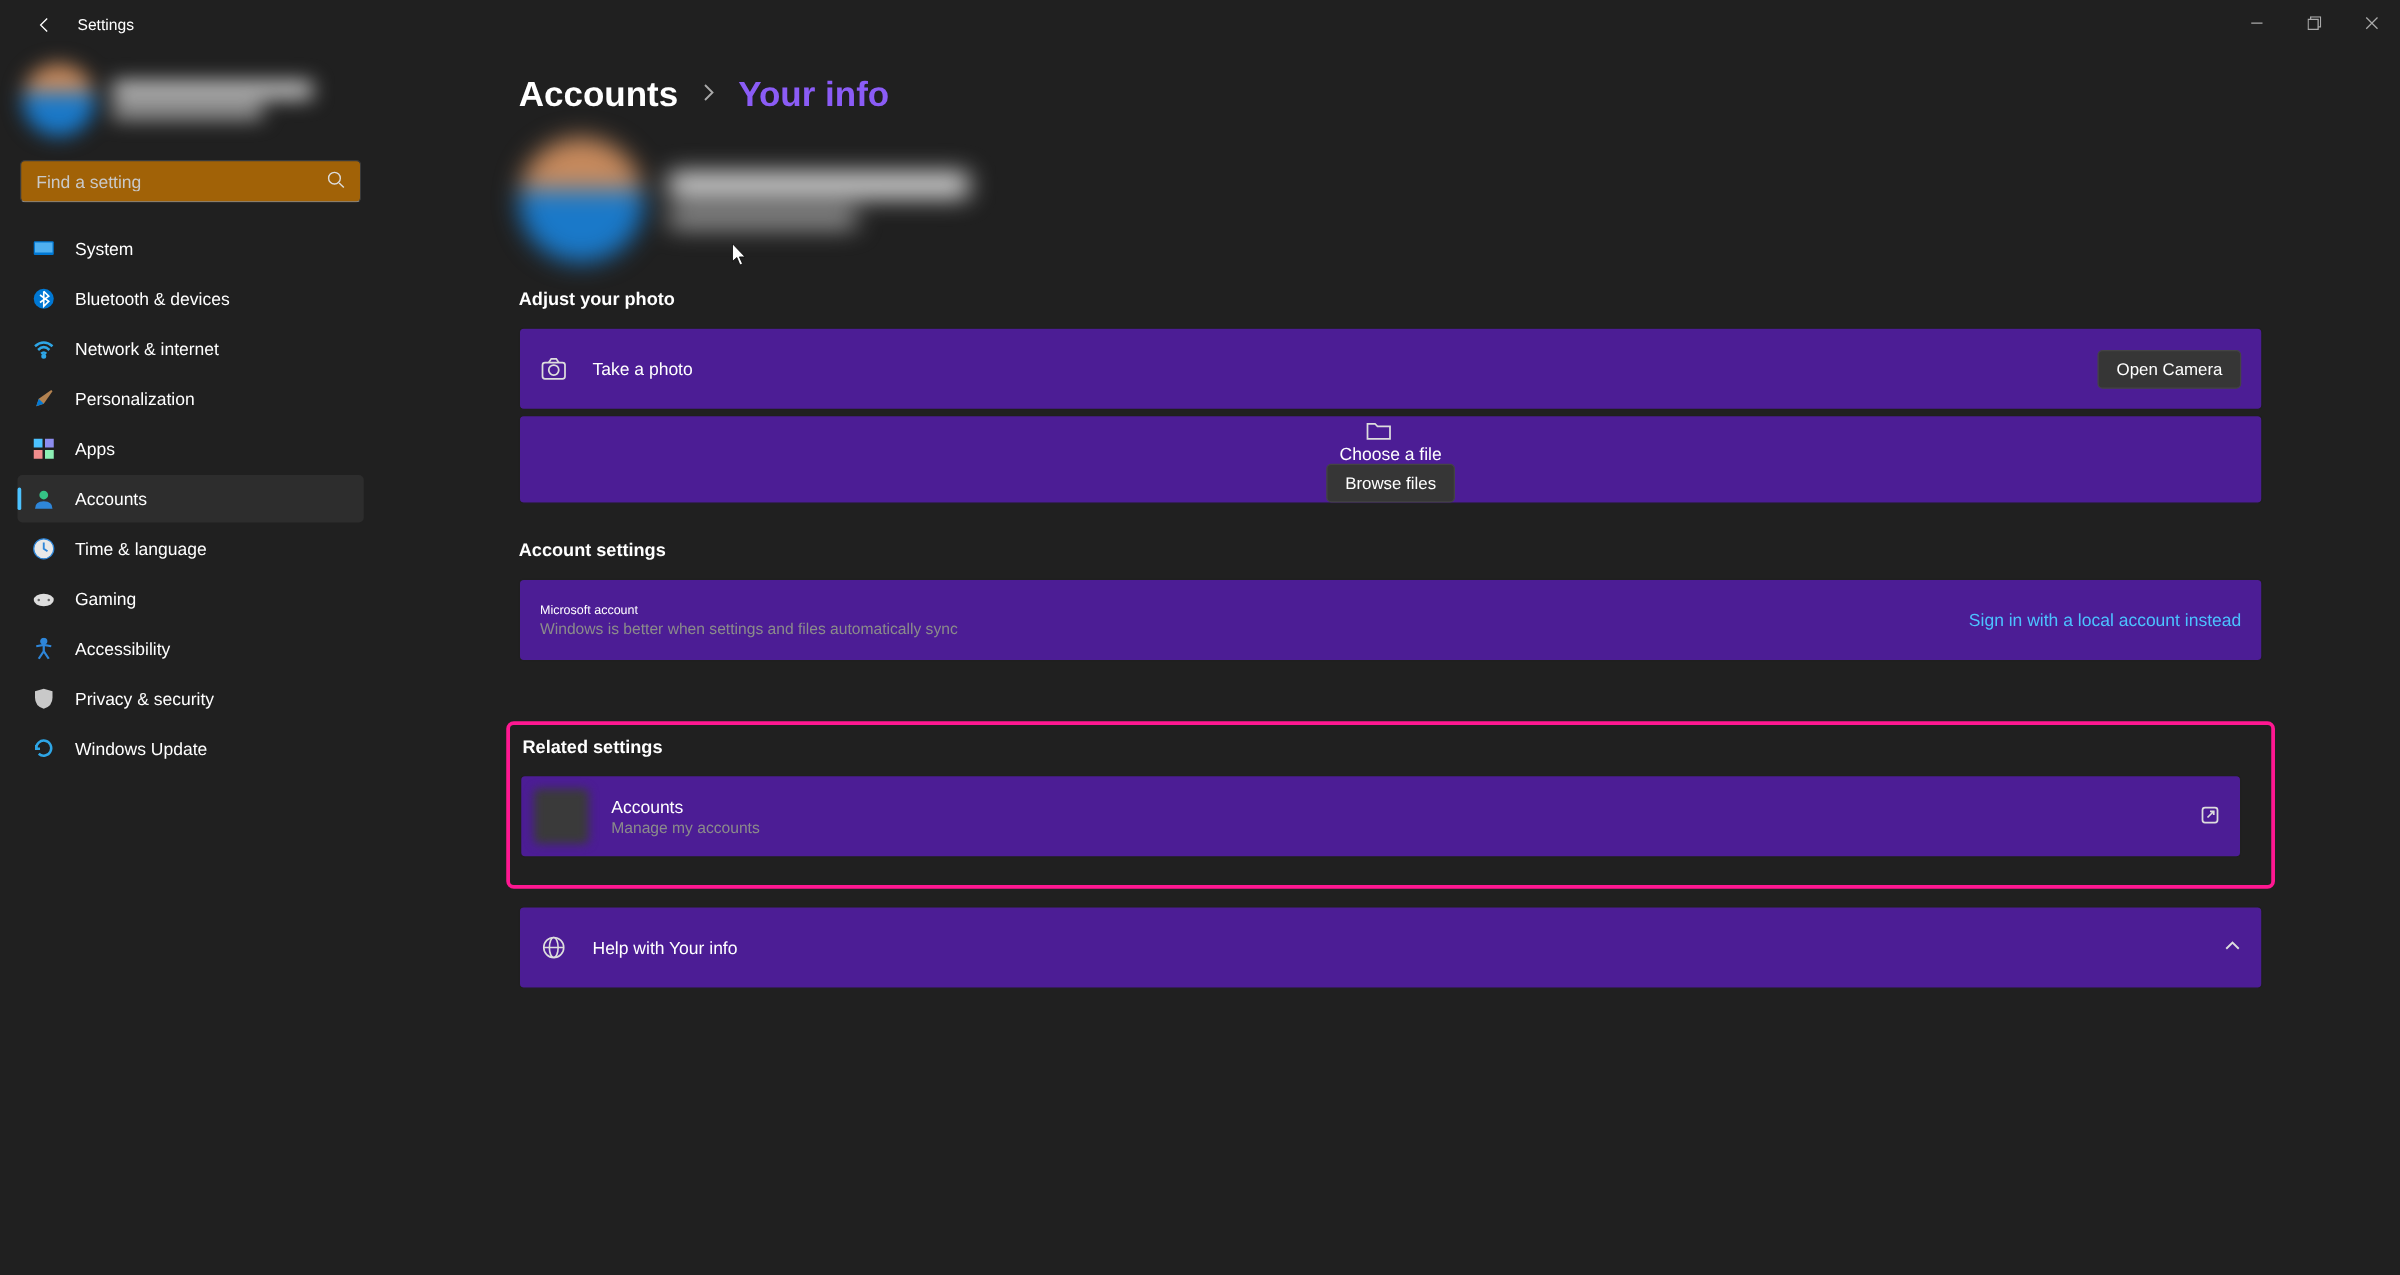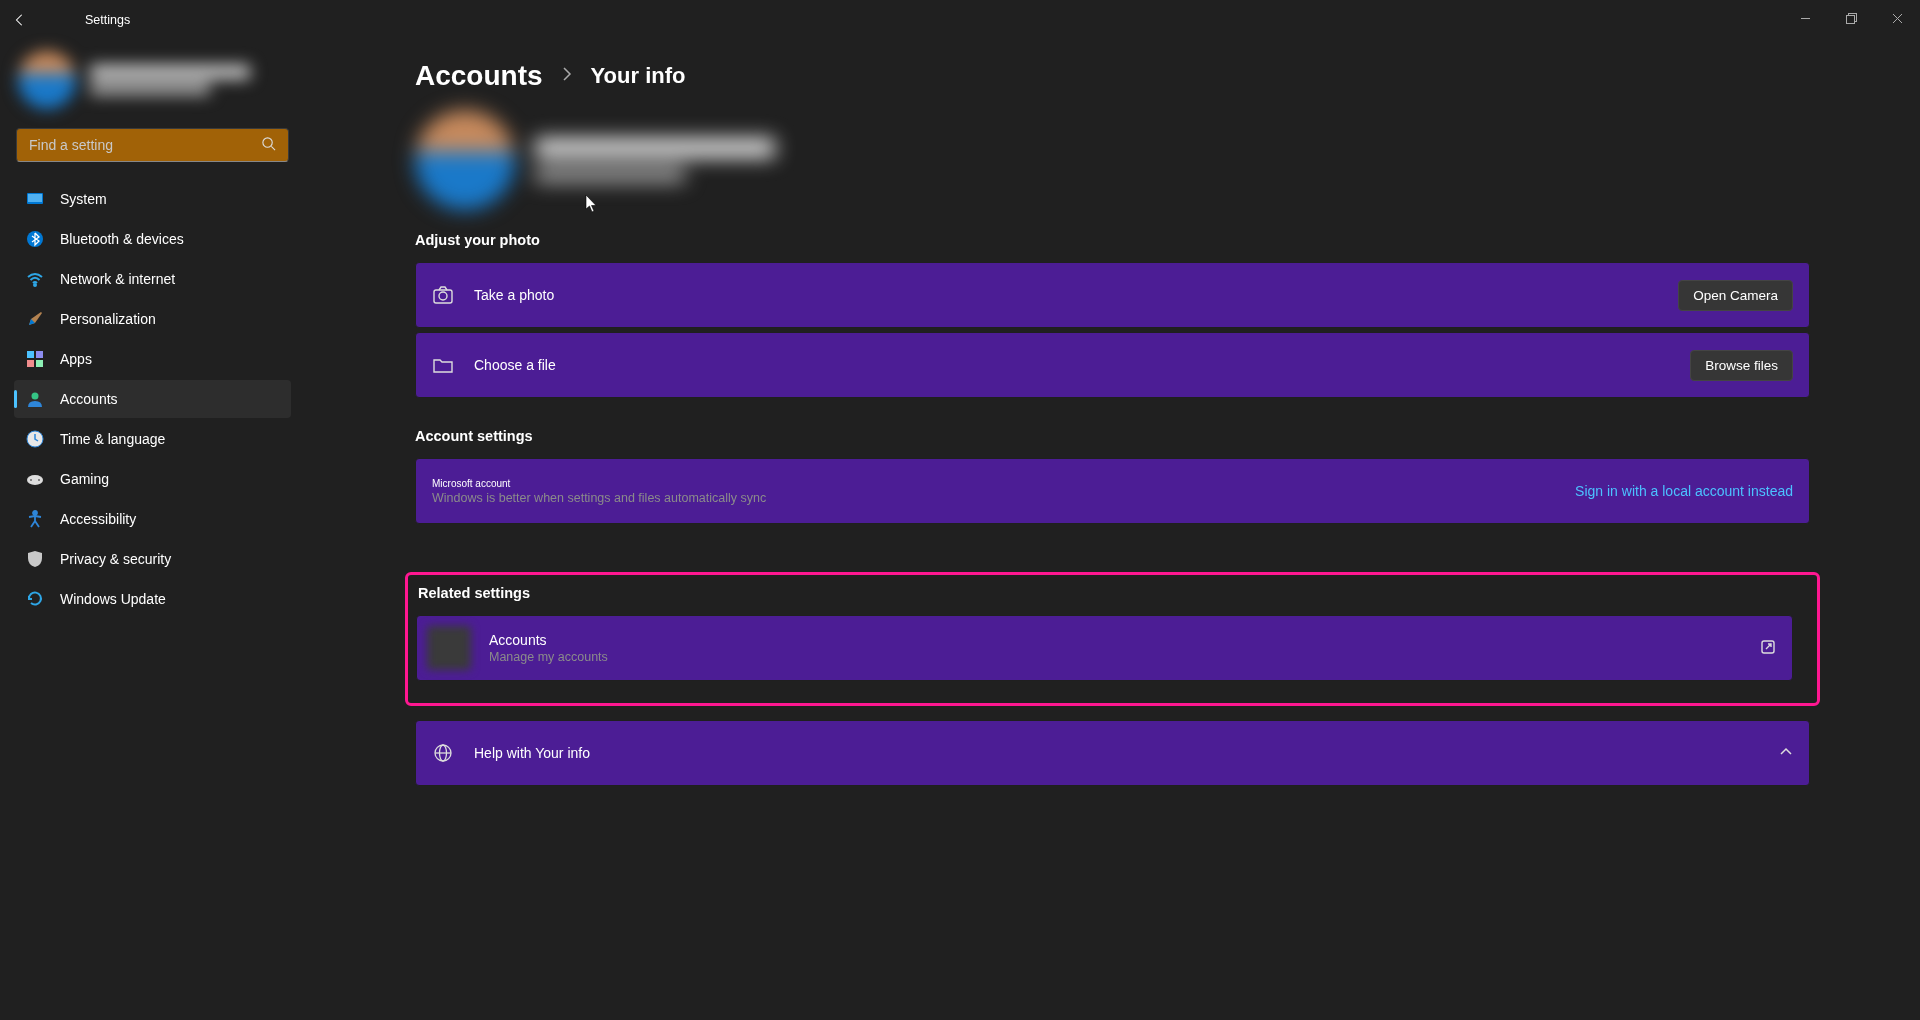--- a/index.html
+++ b/index.html
@@ -10,22 +10,21 @@
     width: 1920px;
     height: 1020px;
     overflow: hidden;
     font-size: 14px;
   }
   
   .titlebar {
     height: 40px;
     display: flex;
     align-items: center;
-    padding-left: 12px;
-    gap: 39px;
+    padding-left: 28px;
   }
   .titlebar .back {
     width: 16px; height: 16px; display:flex; align-items:center; justify-content:center;
     margin-right: 18px;
     cursor:pointer;
   }
   .titlebar .app-title { font-size: 12.5px; color: #ffffff; }
   .win-controls {
     position: absolute;
     top: 0; right: 0;
@@ -98,21 +97,21 @@
     flex:1;
     padding: 20px 110px 0 110px;
     overflow:auto;
   }
   .breadcrumb {
     display:flex; align-items:center; gap:18px;
     margin-bottom:18px;
   }
   .crumb-parent { font-size:28px; font-weight:600; color:#ffffff; cursor:pointer;}
   .crumb-sep { font-size:18px; color:#bbb; }
-  .crumb-current { font-size:22px; font-weight:600; color:#ffffff; }
+  .crumb-current { font-size:28px; font-weight:600; color:#8b5cf6; }
   .profile-block {
     display:flex; align-items:center; gap:20px;
     filter: blur(10px);
     margin-bottom: 22px;
   }
   .big-avatar { width:100px; height:100px; border-radius:50%;
     background: linear-gradient(180deg,#c78a5d 42%,#1a79c9 42%);
   }
   .profile-texts{display:flex;flex-direction:column;gap:10px;}
   .pname{width:240px;height:20px;background:#ddd;border-radius:4px;}
@@ -122,21 +121,21 @@
   }
   .card {
     background:#4c1d95;
     border:1px solid #1f1f1f;
     border-radius:4px;
     padding: 0 16px;
     display:flex; align-items:center;
     min-height:66px;
     margin-bottom:4px;
   }
-  .card + .card { margin-top:4px; }
+  .card + .card { margin-top:4px;flex-direction:column; }
   .card-icon { width:22px; height:22px; color:#ddd; margin-right:20px; display:flex;align-items:center;justify-content:center;}
   .card-label { font-size:14px; color:#ffffff; flex:1; }
   .card-sub { font-size:12.5px; color:#8b8b8b; margin-top:2px;}
   .card-texts { flex:1; display:flex; flex-direction:column;}
   .action-btn {
     background:#363636;
     border:1px solid #444;
     color:#ffffff;
     padding: 7px 14px;
     border-radius:4px;

